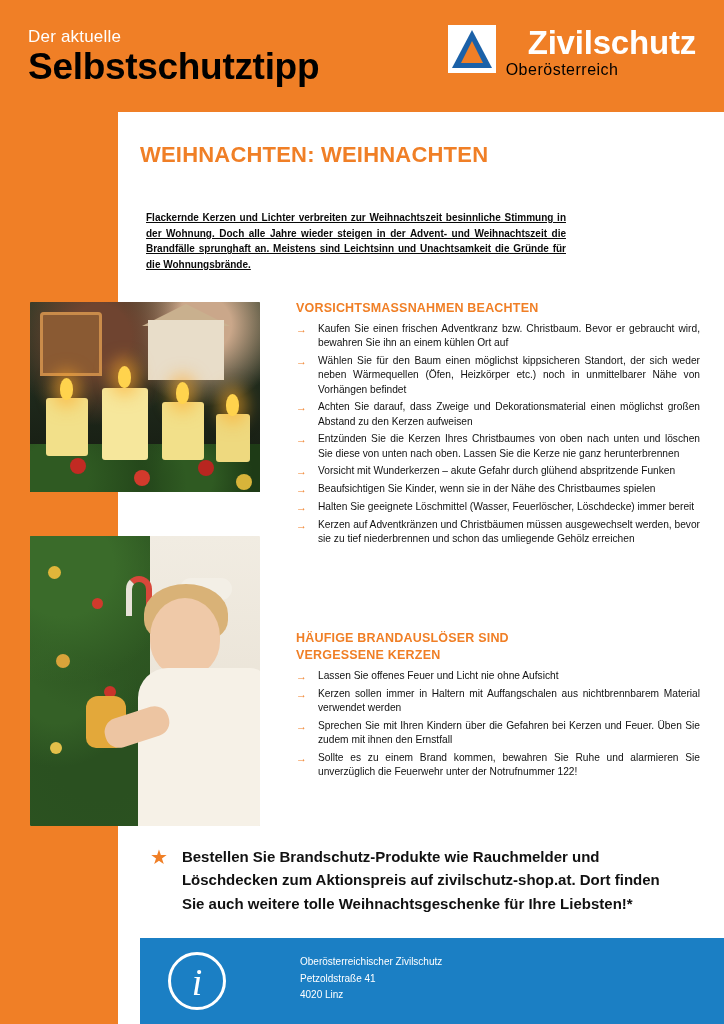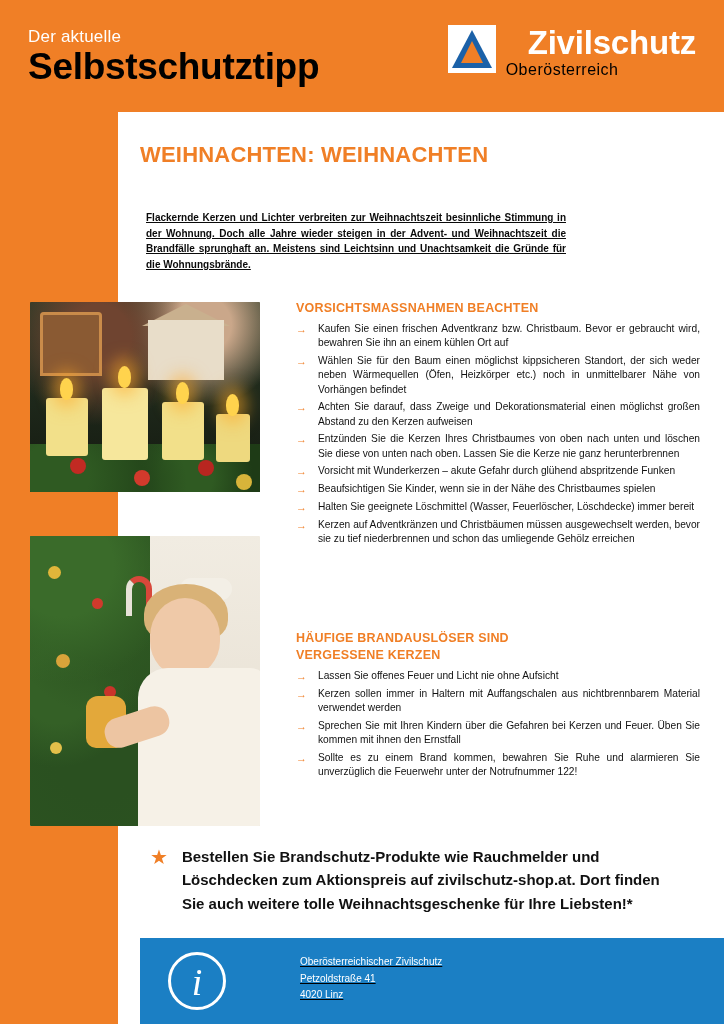--- a/index.html
+++ b/index.html
@@ -211,21 +211,21 @@
   .footer {
     position: absolute; left: 140px; top: 938px; width: 584px; height: 86px;
     background: #1b7fc4;
   }
   .footer-i {
     position: absolute; left: 28px; top: 14px; width: 58px; height: 58px;
     border: 3px solid #ffffff; border-radius: 50%;
     color: #ffffff; font-family: "Liberation Serif", serif;
     font-size: 38px; font-style: italic; text-align: center; line-height: 54px;
   }
-  .footer-col-1 { position: absolute; left: 160px; top: 16px; text-decoration: underline; }
+  .footer-col-1 { position: absolute; left: 160px; top: 16px; }
   .footer-col-2 { position: absolute; left: 372px; top: 16px; }
   .footer-line {
     font-size: 10px; color: #ffffff; line-height: 1.65;
   }
 </style>
 </head>
 <body>
 
 <div class="page">
 
@@ -336,21 +336,21 @@
       <div class="li">
         <span class="arrow">→</span>
         <span class="li-text">Lassen Sie offenes Feuer und Licht nie ohne Aufsicht</span>
       </div>
       <div class="li">
         <span class="arrow">→</span>
         <span class="li-text">Kerzen sollen immer in Haltern mit Auffangschalen aus nichtbrennbarem Material verwendet werden</span>
       </div>
       <div class="li">
         <span class="arrow">→</span>
-        <span class="li-text">Sprechen Sie mit Ihren Kindern über die Gefahren bei Kerzen und Feuer. Üben Sie kommen mit ihnen den Ernstfall</span>
+        <span class="li-text">Sprechen Sie mit Ihren Kindern über die Gefahren bei Kerzen und Feuer. Üben Sie zudem mit ihnen den Ernstfall</span>
       </div>
       <div class="li">
         <span class="arrow">→</span>
         <span class="li-text">Sollte es zu einem Brand kommen, bewahren Sie Ruhe und alarmieren Sie unverzüglich die Feuerwehr unter der Notrufnummer 122!</span>
       </div>
     </div>
   </div>
 
   <div class="promo">
     <div class="promo-star">★</div>

